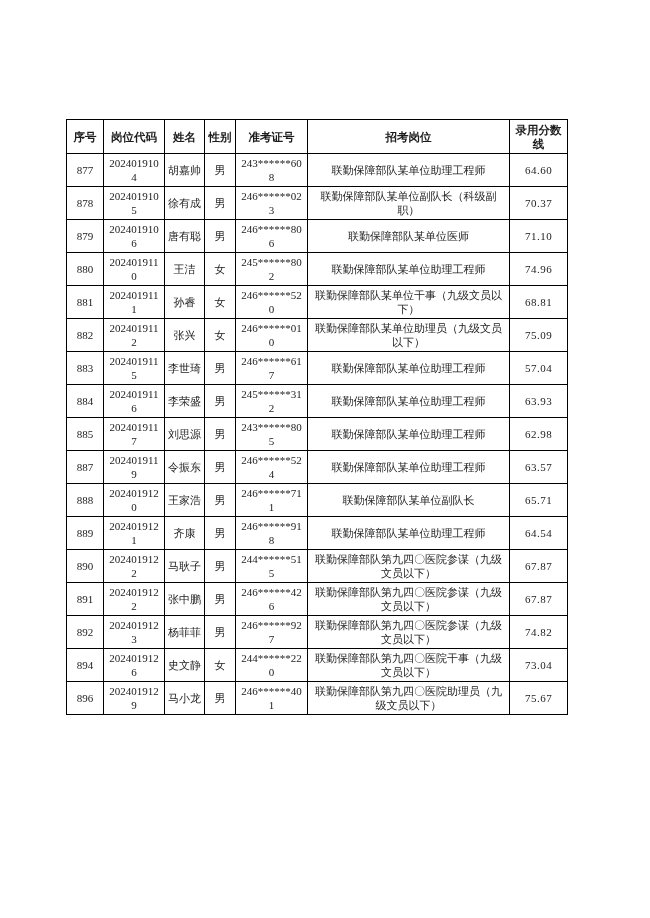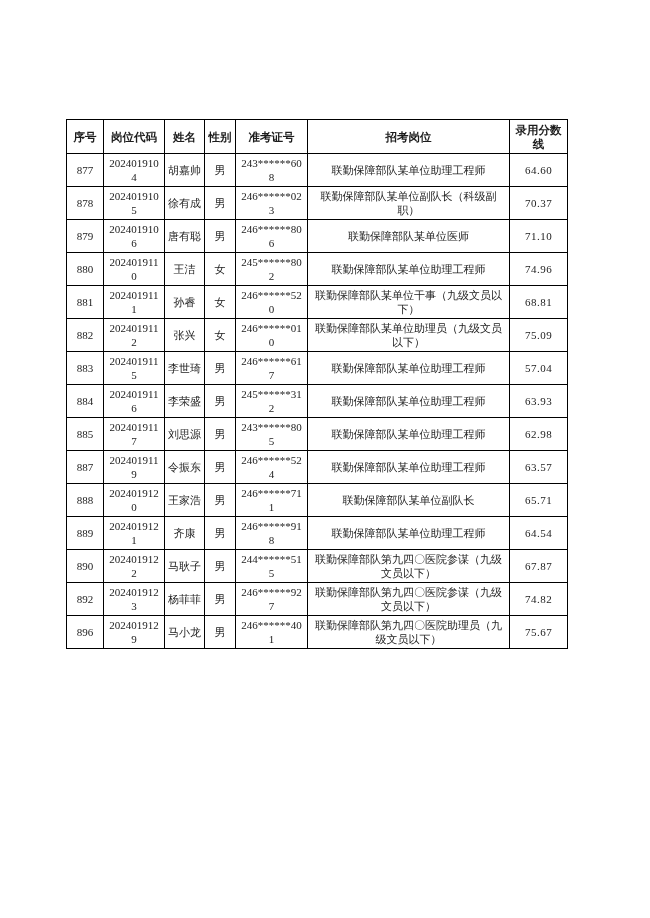--- a/index.html
+++ b/index.html
@@ -201,27 +201,45 @@
         <tr>
           <td class="col-index">890</td>
           <td class="col-job_code">2024019122</td>
           <td class="col-name">马耿子</td>
           <td class="col-gender">男</td>
           <td class="col-ticket_no">244******515</td>
           <td class="col-position">联勤保障部队第九四〇医院参谋（九级文员以下）</td>
           <td class="col-score_line">67.87</td>
         </tr>
         <tr>
+          <td class="col-index">891</td>
+          <td class="col-job_code">2024019122</td>
+          <td class="col-name">张中鹏</td>
+          <td class="col-gender">男</td>
+          <td class="col-ticket_no">246******426</td>
+          <td class="col-position">联勤保障部队第九四〇医院参谋（九级文员以下）</td>
+          <td class="col-score_line">67.87</td>
+        </tr>
+        <tr>
           <td class="col-index">892</td>
           <td class="col-job_code">2024019123</td>
           <td class="col-name">杨菲菲</td>
           <td class="col-gender">男</td>
           <td class="col-ticket_no">246******927</td>
           <td class="col-position">联勤保障部队第九四〇医院参谋（九级文员以下）</td>
           <td class="col-score_line">74.82</td>
+        </tr>
+        <tr>
+          <td class="col-index">894</td>
+          <td class="col-job_code">2024019126</td>
+          <td class="col-name">史文静</td>
+          <td class="col-gender">女</td>
+          <td class="col-ticket_no">244******220</td>
+          <td class="col-position">联勤保障部队第九四〇医院干事（九级文员以下）</td>
+          <td class="col-score_line">73.04</td>
         </tr>
         <tr>
           <td class="col-index">896</td>
           <td class="col-job_code">2024019129</td>
           <td class="col-name">马小龙</td>
           <td class="col-gender">男</td>
           <td class="col-ticket_no">246******401</td>
           <td class="col-position">联勤保障部队第九四〇医院助理员（九级文员以下）</td>
           <td class="col-score_line">75.67</td>
         </tr>

